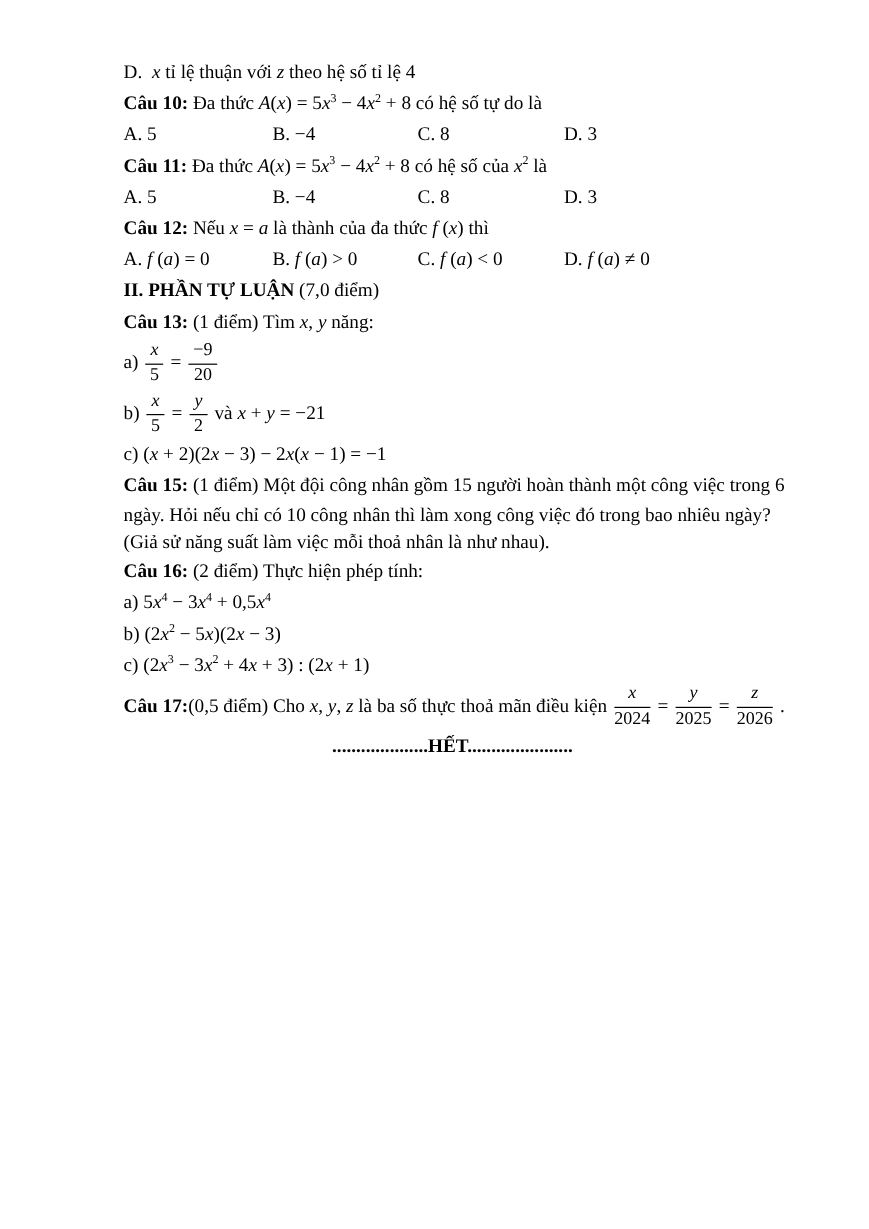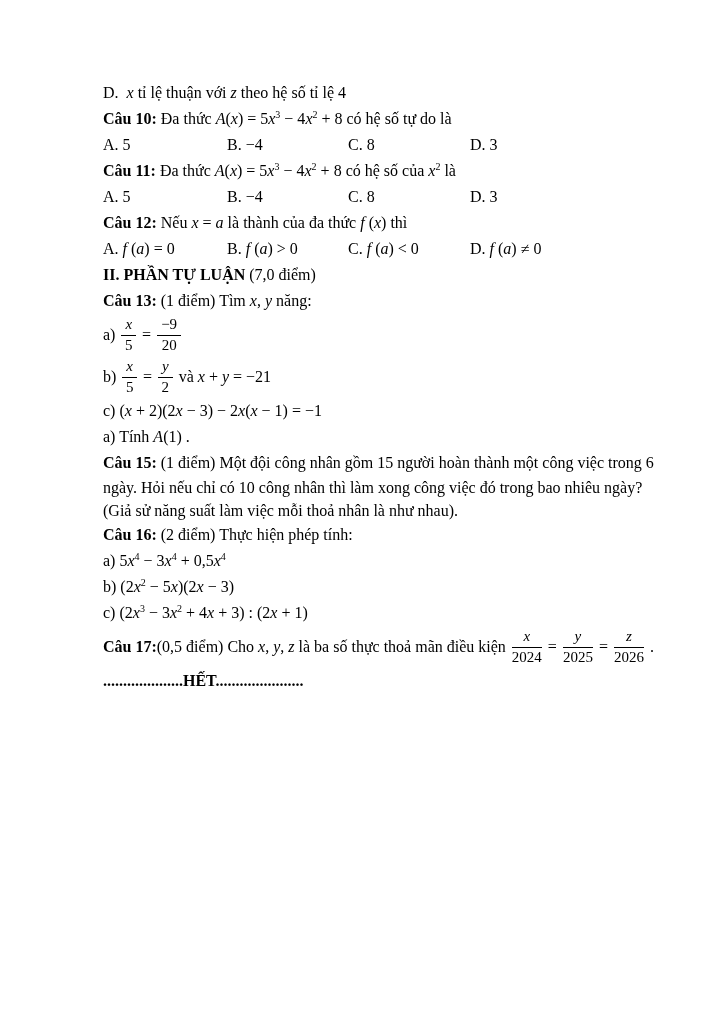--- a/index.html
+++ b/index.html
@@ -10,39 +10,39 @@
     font-family: "Liberation Serif", serif;
     color: #000000;
   }
   #page {
     position: relative;
     width: 724px; height: 1024px;
     background: #ffffff;
   }
   #doc {
     position: absolute;
-    left: 103px; top: 80px;
+    left: 103px; top: 48px;
     width: 548px;
     font-size: 16px;
   }
   .line { line-height: 26px; min-height: 26px; white-space: nowrap; }
   .para {}
   .wrap { line-height: 23px; min-height: 23px; }
   .options {
     display: grid;
     grid-template-columns: 124px 121px 122px auto;
     align-items: baseline;
   }
   .mathline {
     display: flex;
     align-items: center;
     height: 42px;
   }
   .mathline > span { white-space: pre; }
-  .center { text-align: left; font-weight: bold; }
+  .center { text-align: center; font-weight: bold; }
   .r {}
   .b { font-weight: bold; }
   .bu { font-weight: bold; }
   .m {}
   .m em, em { font-style: italic; }
   sup { font-size: 10px; line-height: 0; vertical-align: super; }
   .frac {
     display: inline-block;
     text-align: center;
     vertical-align: middle;
@@ -91,21 +91,20 @@
       </div>
       <div class="line mathline">
         <span class="r">b) </span>
         <span class="frac"><span class="num"><em>x</em></span><span class="den">5</span></span>
         <span class="m"> = </span>
         <span class="frac"><span class="num"><em>y</em></span><span class="den">2</span></span>
         <span class="r"> và </span>
         <span class="m"><em>x</em> + <em>y</em> = −21</span>
       </div>
       <div class="line para"><span class="r">c) </span><span class="m">(<em>x</em> + 2)(2<em>x</em> − 3) − 2<em>x</em>(<em>x</em> − 1) = −1</span></div>
-      <div class="line para"><span class="r">a) Tính </span><span class="m"><em>A</em>(1)</span><span class="r"> .</span></div>
       <div class="line para"><span class="bu">Câu 15</span><span class="b">:</span><span class="r"> (1 điểm) Một đội công nhân gồm 15 người hoàn thành một công việc trong 6</span></div>
       <div class="line wrap"><span class="r">ngày. Hỏi nếu chỉ có 10 công nhân thì làm xong công việc đó trong bao nhiêu ngày?</span></div>
       <div class="line wrap"><span class="r">(Giả sử năng suất làm việc mỗi thoả nhân là như nhau).</span></div>
       <div class="line para"><span class="bu">Câu 16</span><span class="b">:</span><span class="r"> (2 điểm) Thực hiện phép tính:</span></div>
       <div class="line para"><span class="r">a) </span><span class="m">5<em>x</em><sup>4</sup> − 3<em>x</em><sup>4</sup> + 0,5<em>x</em><sup>4</sup></span></div>
       <div class="line para"><span class="r">b) </span><span class="m">(2<em>x</em><sup>2</sup> − 5<em>x</em>)(2<em>x</em> − 3)</span></div>
       <div class="line para"><span class="r">c) </span><span class="m">(2<em>x</em><sup>3</sup> − 3<em>x</em><sup>2</sup> + 4<em>x</em> + 3) : (2<em>x</em> + 1)</span></div>
       <div class="line mathline">
         <span class="bu">Câu 17</span>
         <span class="b">:</span>

